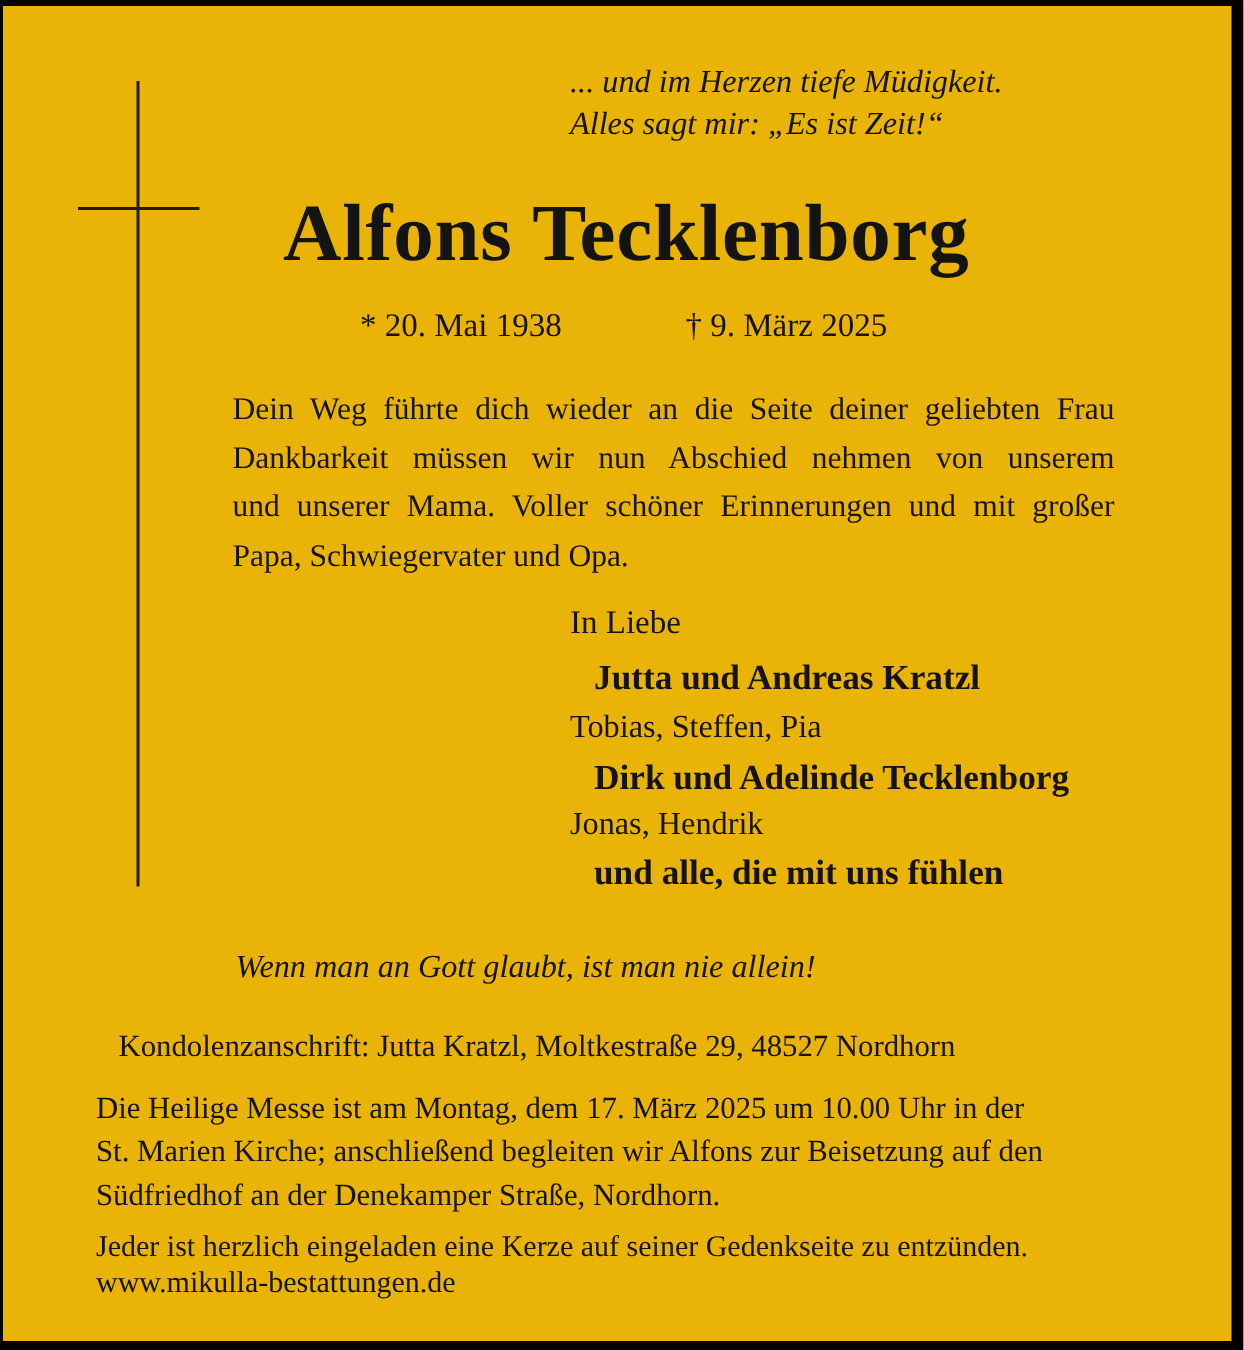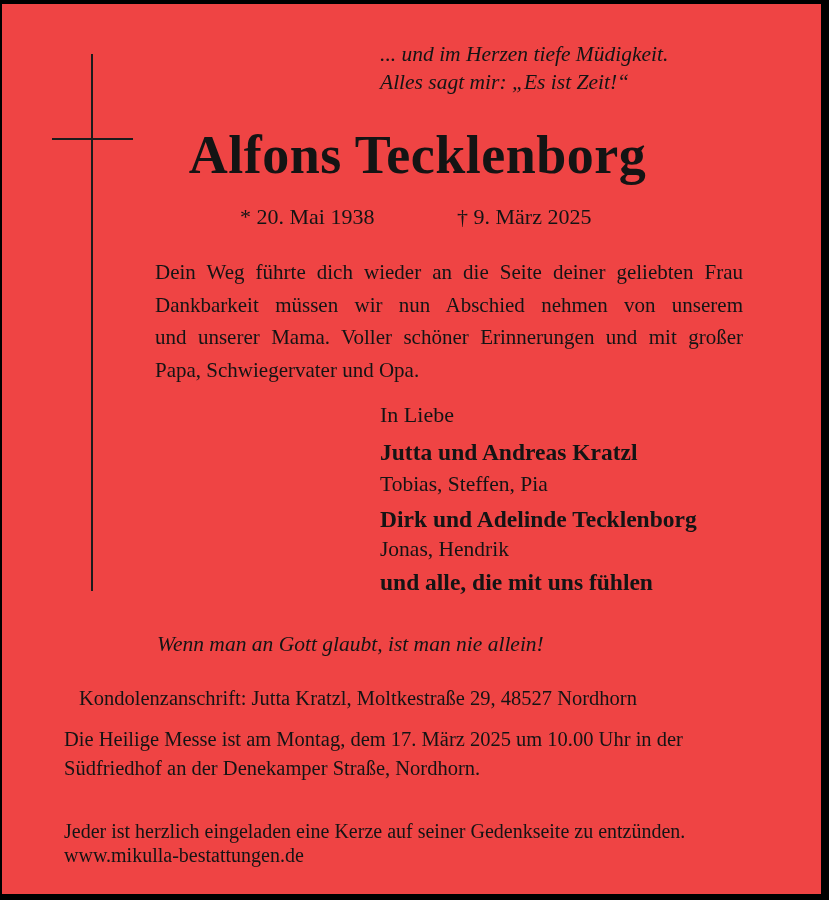--- a/index.html
+++ b/index.html
@@ -4,21 +4,21 @@
 <style>
   html, body {
     margin: 0;
     padding: 0;
     background: #e8e8e8;
   }
   .page {
     position: relative;
     width: 829px;
     height: 900px;
-    background: #ef4444;
+    background: #eab308;
     color: #141414;
     font-family: "Liberation Serif", "DejaVu Serif", serif;
     box-sizing: border-box;
     border-style: solid;
     border-color: #000000;
     border-width: 4px 8px 6px 2px;
     overflow: hidden;
   }
   .abs { position: absolute; }
   .nowrap { white-space: nowrap; }
@@ -65,21 +65,21 @@
     line-height: 32.5px;
   }
   .jline {
     white-space: nowrap;
     text-align: justify;
     text-align-last: justify;
   }
 
   .mourner-line { left: 378px; white-space: nowrap; }
   .mourner-intro   { top: 398px; font-size: 22px; }
-  .mourner-names   { font-weight: bold; font-size: 23.5px; }
+  .mourner-names   { font-weight: bold; font-size: 23.5px; margin-left: 16px; }
   .mourner-children{ font-size: 21.5px; }
   .m1n { top: 435px; }
   .m1c { top: 468px; text-align: right; }
   .m2n { top: 502px; }
   .m2c { top: 533px; }
   .m3n { top: 565px; }
 
   .quote {
     left: 155px; top: 628px;
     font-style: italic;
@@ -140,19 +140,20 @@
   <div class="abs mourner-line mourner-names m2n">Dirk und Adelinde Tecklenborg</div>
   <div class="abs mourner-line mourner-children m2c">Jonas, Hendrik</div>
   <div class="abs mourner-line mourner-names m3n">und alle, die mit uns fühlen</div>
 
   <div class="abs quote nowrap">Wenn man an Gott glaubt, ist man nie allein!</div>
 
   <div class="abs condolence nowrap">Kondolenzanschrift: Jutta Kratzl, Moltkestraße 29, 48527 Nordhorn</div>
 
   <div class="abs service">
     <div class="nowrap">Die Heilige Messe ist am Montag, dem 17. März 2025 um 10.00 Uhr in der</div>
+    <div class="nowrap">St. Marien Kirche; anschließend begleiten wir Alfons zur Beisetzung auf den</div>
     <div class="nowrap">Südfriedhof an der Denekamper Straße, Nordhorn.</div>
   </div>
 
   <div class="abs candle nowrap">Jeder ist herzlich eingeladen eine Kerze auf seiner Gedenkseite zu entzünden.</div>
   <div class="abs website nowrap">www.mikulla-bestattungen.de</div>
 
 </div>
 
 </body></html>

